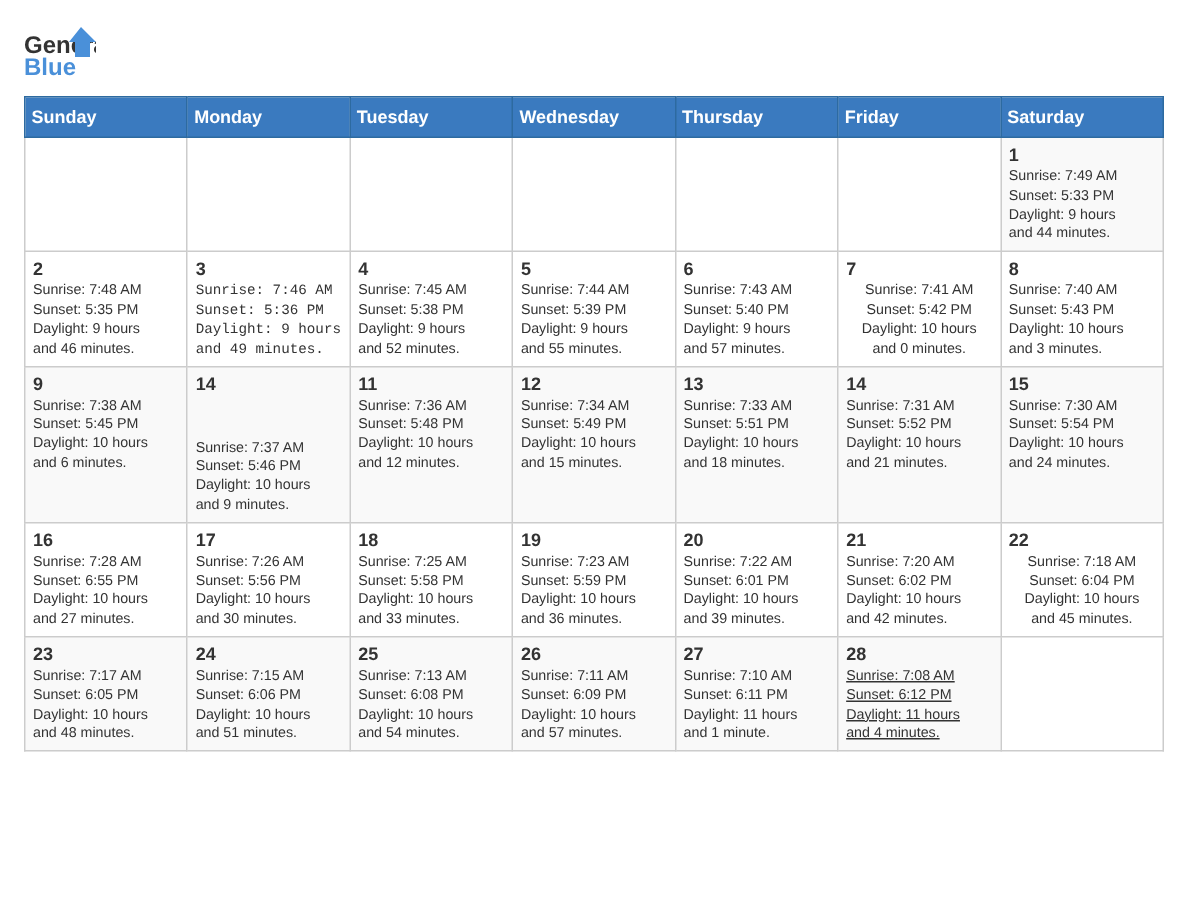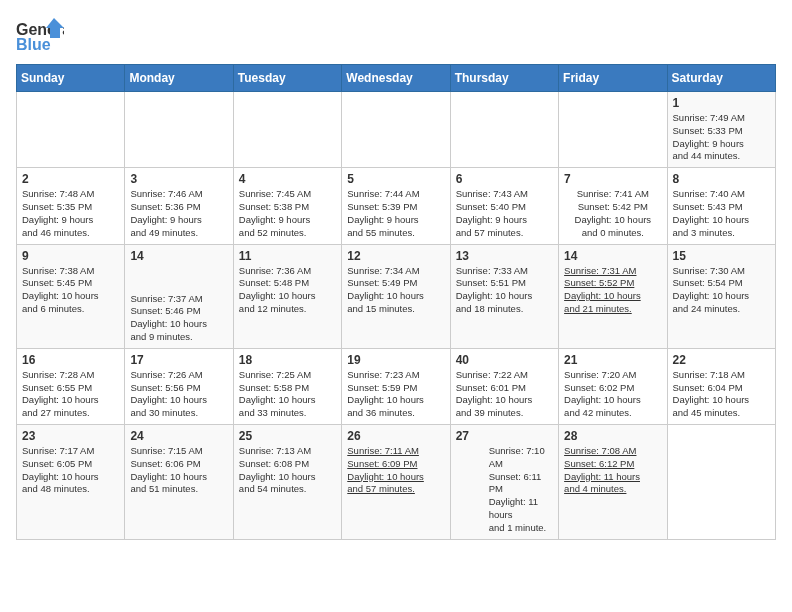--- a/index.html
+++ b/index.html
@@ -122,21 +122,21 @@
       <tr>
         <td>
           <span class="day-number">2</span>
           <div class="day-info" style="white-space: pre-line;">Sunrise: 7:48 AM
 Sunset: 5:35 PM
 Daylight: 9 hours
 and 46 minutes.</div>
         </td>
         <td>
           <span class="day-number">3</span>
-          <div class="day-info" style="white-space: pre-line;">Sunrise: 7:46 AM
+          <div class="day-info" style="white-space: pre-line; font-family: Liberation Mono, monospace;">Sunrise: 7:46 AM
 Sunset: 5:36 PM
 Daylight: 9 hours
 and 49 minutes.</div>
         </td>
         <td>
           <span class="day-number">4</span>
           <div class="day-info" style="white-space: pre-line;">Sunrise: 7:45 AM
 Sunset: 5:38 PM
 Daylight: 9 hours
 and 52 minutes.</div>
@@ -201,21 +201,21 @@
         </td>
         <td>
           <span class="day-number">13</span>
           <div class="day-info" style="white-space: pre-line;">Sunrise: 7:33 AM
 Sunset: 5:51 PM
 Daylight: 10 hours
 and 18 minutes.</div>
         </td>
         <td>
           <span class="day-number">14</span>
-          <div class="day-info" style="white-space: pre-line; text-decoration: underline;">Sunrise: 7:31 AM
+          <div class="day-info" style="white-space: pre-line;">Sunrise: 7:31 AM
 Sunset: 5:52 PM
 Daylight: 10 hours
 and 21 minutes.</div>
         </td>
         <td>
           <span class="day-number">15</span>
           <div class="day-info" style="white-space: pre-line;">Sunrise: 7:30 AM
 Sunset: 5:54 PM
 Daylight: 10 hours
 and 24 minutes.</div>
@@ -244,36 +244,36 @@
 and 33 minutes.</div>
         </td>
         <td>
           <span class="day-number">19</span>
           <div class="day-info" style="white-space: pre-line;">Sunrise: 7:23 AM
 Sunset: 5:59 PM
 Daylight: 10 hours
 and 36 minutes.</div>
         </td>
         <td>
-          <span class="day-number">40</span>
+          <span class="day-number">20</span>
           <div class="day-info" style="white-space: pre-line;">Sunrise: 7:22 AM
 Sunset: 6:01 PM
 Daylight: 10 hours
 and 39 minutes.</div>
         </td>
         <td>
           <span class="day-number">21</span>
           <div class="day-info" style="white-space: pre-line;">Sunrise: 7:20 AM
 Sunset: 6:02 PM
 Daylight: 10 hours
 and 42 minutes.</div>
         </td>
         <td>
           <span class="day-number">22</span>
-          <div class="day-info" style="white-space: pre-line;">Sunrise: 7:18 AM
+          <div class="day-info" style="white-space: pre-line; text-align: center;">Sunrise: 7:18 AM
 Sunset: 6:04 PM
 Daylight: 10 hours
 and 45 minutes.</div>
         </td>
       </tr>
       <tr>
         <td>
           <span class="day-number">23</span>
           <div class="day-info" style="white-space: pre-line;">Sunrise: 7:17 AM
 Sunset: 6:05 PM
@@ -289,28 +289,28 @@
         </td>
         <td>
           <span class="day-number">25</span>
           <div class="day-info" style="white-space: pre-line;">Sunrise: 7:13 AM
 Sunset: 6:08 PM
 Daylight: 10 hours
 and 54 minutes.</div>
         </td>
         <td>
           <span class="day-number">26</span>
-          <div class="day-info" style="white-space: pre-line; text-decoration: underline;">Sunrise: 7:11 AM
+          <div class="day-info" style="white-space: pre-line;">Sunrise: 7:11 AM
 Sunset: 6:09 PM
 Daylight: 10 hours
 and 57 minutes.</div>
         </td>
         <td>
           <span class="day-number">27</span>
-          <div class="day-info" style="white-space: pre-line; margin-left: 33px;">Sunrise: 7:10 AM
+          <div class="day-info" style="white-space: pre-line;">Sunrise: 7:10 AM
 Sunset: 6:11 PM
 Daylight: 11 hours
 and 1 minute.</div>
         </td>
         <td>
           <span class="day-number">28</span>
           <div class="day-info" style="white-space: pre-line; text-decoration: underline;">Sunrise: 7:08 AM
 Sunset: 6:12 PM
 Daylight: 11 hours
 and 4 minutes.</div>

